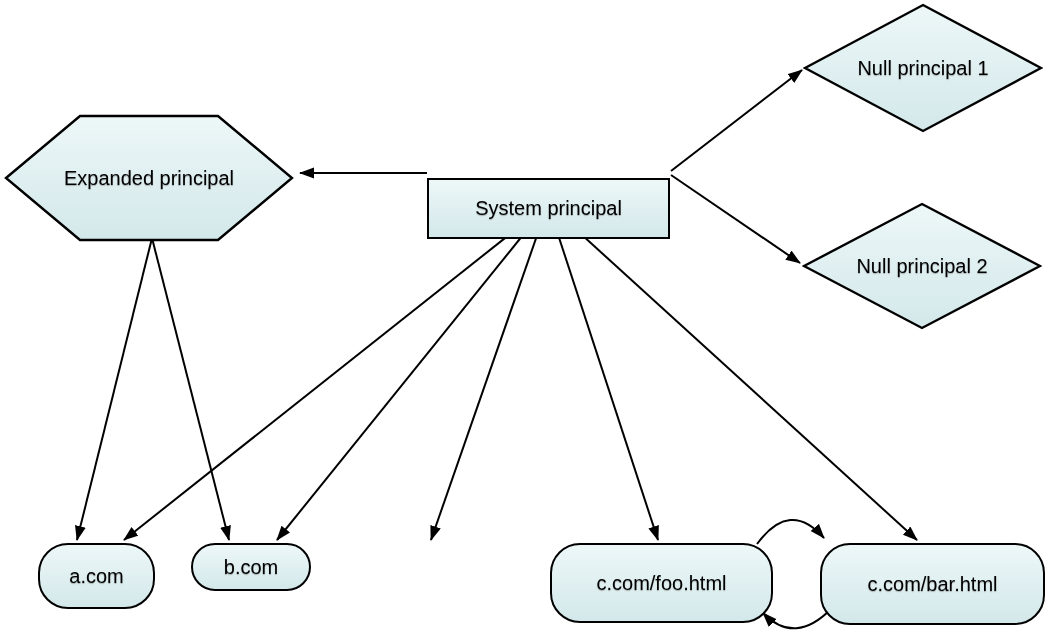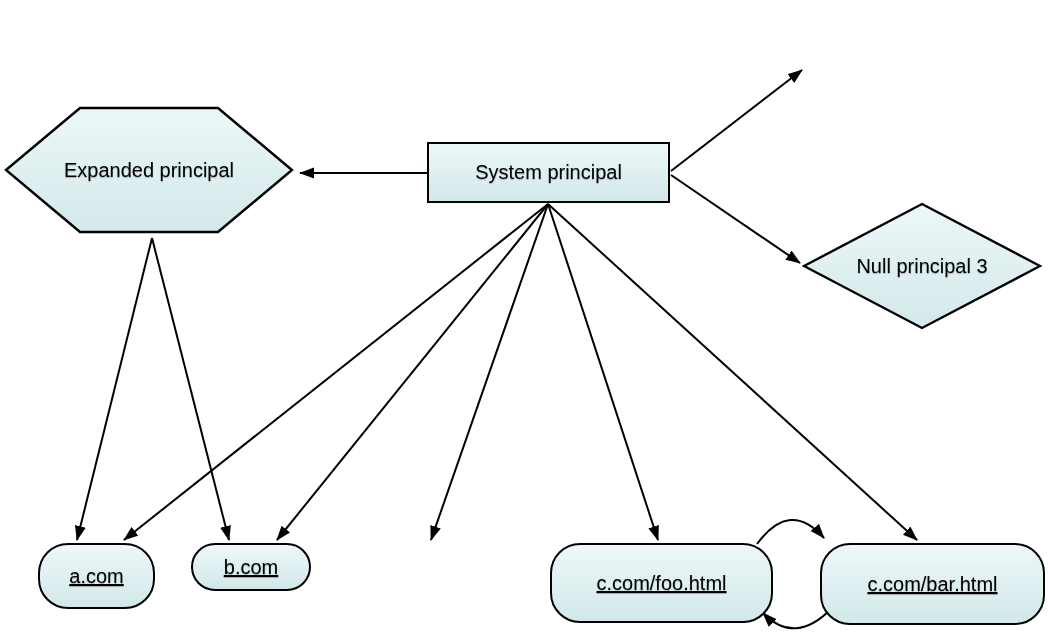--- a/index.html
+++ b/index.html
@@ -36,27 +36,27 @@
     line-height:1.25;
     color:#000;
     text-shadow:0 1px 1px rgba(90,90,90,0.45);
     white-space:nowrap;
   }
   .label span{display:block;}
   .box{
     background:linear-gradient(var(--fill-top), var(--fill-bottom));
     border:2.5px solid var(--stroke);
     box-sizing:border-box;
+    margin-top:36px;
   }
   .pill{
     background:linear-gradient(var(--fill-top), var(--fill-bottom));
     border:2.2px solid var(--stroke);
     border-radius:30px;
     box-sizing:border-box;
-    text-decoration:underline;
   }
   .stopTop{stop-color:var(--fill-top);}
   .stopBottom{stop-color:var(--fill-bottom);}
 </style>
 </head>
 <body>
 
 <div class="canvas">
 
   <svg class="edges" width="1048" height="640" viewBox="0 0 1048 640">
@@ -73,51 +73,63 @@
     <line x1="548" y1="204" x2="277" y2="540" marker-end="url(#arrow)"></line>
     <line x1="548" y1="204" x2="431" y2="540" marker-end="url(#arrow)"></line>
     <line x1="548" y1="204" x2="658" y2="540" marker-end="url(#arrow)"></line>
     <line x1="548" y1="204" x2="917" y2="540" marker-end="url(#arrow)"></line>
     <line x1="152" y1="238" x2="77" y2="540" marker-end="url(#arrow)"></line>
     <line x1="152" y1="238" x2="229" y2="540" marker-end="url(#arrow)"></line>
     <path class="edge" d="M757,544 Q790,499 824,538" marker-end="url(#arrow)"></path>
     <path class="edge" d="M832,608 Q795,646 763,613" marker-end="url(#arrow)"></path>
   </svg>
 
-  <div class="node" style="left:4px;top:106px;width:290px;height:128px;">
+  <div class="node" style="left:4px;top:114px;width:290px;height:128px;">
     <svg class="shape-svg" viewBox="0 0 290 128">
       <defs>
         <linearGradient id="gHex" x1="0" y1="0" x2="0" y2="1">
           <stop offset="0" class="stopTop"></stop>
             <stop offset="1" class="stopBottom"></stop>
         </linearGradient>
       </defs>
       <polygon points="2,64 76,2 214,2 288,64 214,126 76,126" fill="url(#gHex)" class="shape"></polygon>
     </svg>
     <div class="label">
       <span>Expanded principal</span>
     </div>
   </div>
 
   <div class="node box" style="left:427px;top:142px;width:243px;height:61px;">
     <div class="label">System principal</div>
   </div>
 
+  <div class="node" style="left:803px;top:3px;width:240px;height:130px;">
+    <svg class="shape-svg" viewBox="0 0 240 130">
+      <defs>
+        <linearGradient id="gD1" x1="0" y1="0" x2="0" y2="1">
+          <stop offset="0" class="stopTop"></stop>
+            <stop offset="1" class="stopBottom"></stop>
+        </linearGradient>
+      </defs>
+      <polygon points="120,2 238,65 120,128 2,65" fill="url(#gD1)" class="shape"></polygon>
+    </svg>
+    <div class="label">Null principal 1</div>
+  </div>
 
   <div class="node" style="left:802px;top:202px;width:240px;height:128px;">
     <svg class="shape-svg" viewBox="0 0 240 128">
       <defs>
         <linearGradient id="gD2" x1="0" y1="0" x2="0" y2="1">
           <stop offset="0" class="stopTop"></stop>
             <stop offset="1" class="stopBottom"></stop>
         </linearGradient>
       </defs>
       <polygon points="120,2 238,64 120,126 2,64" fill="url(#gD2)" class="shape"></polygon>
     </svg>
-    <div class="label">Null principal 3</div>
+    <div class="label">Null principal 2</div>
   </div>
 
   <div class="node pill" style="left:38px;top:543px;width:117px;height:66px;">
     <div class="label">a.com</div>
   </div>
 
   <div class="node pill" style="left:191px;top:543px;width:120px;height:48px;">
     <div class="label">b.com</div>
   </div>
 

